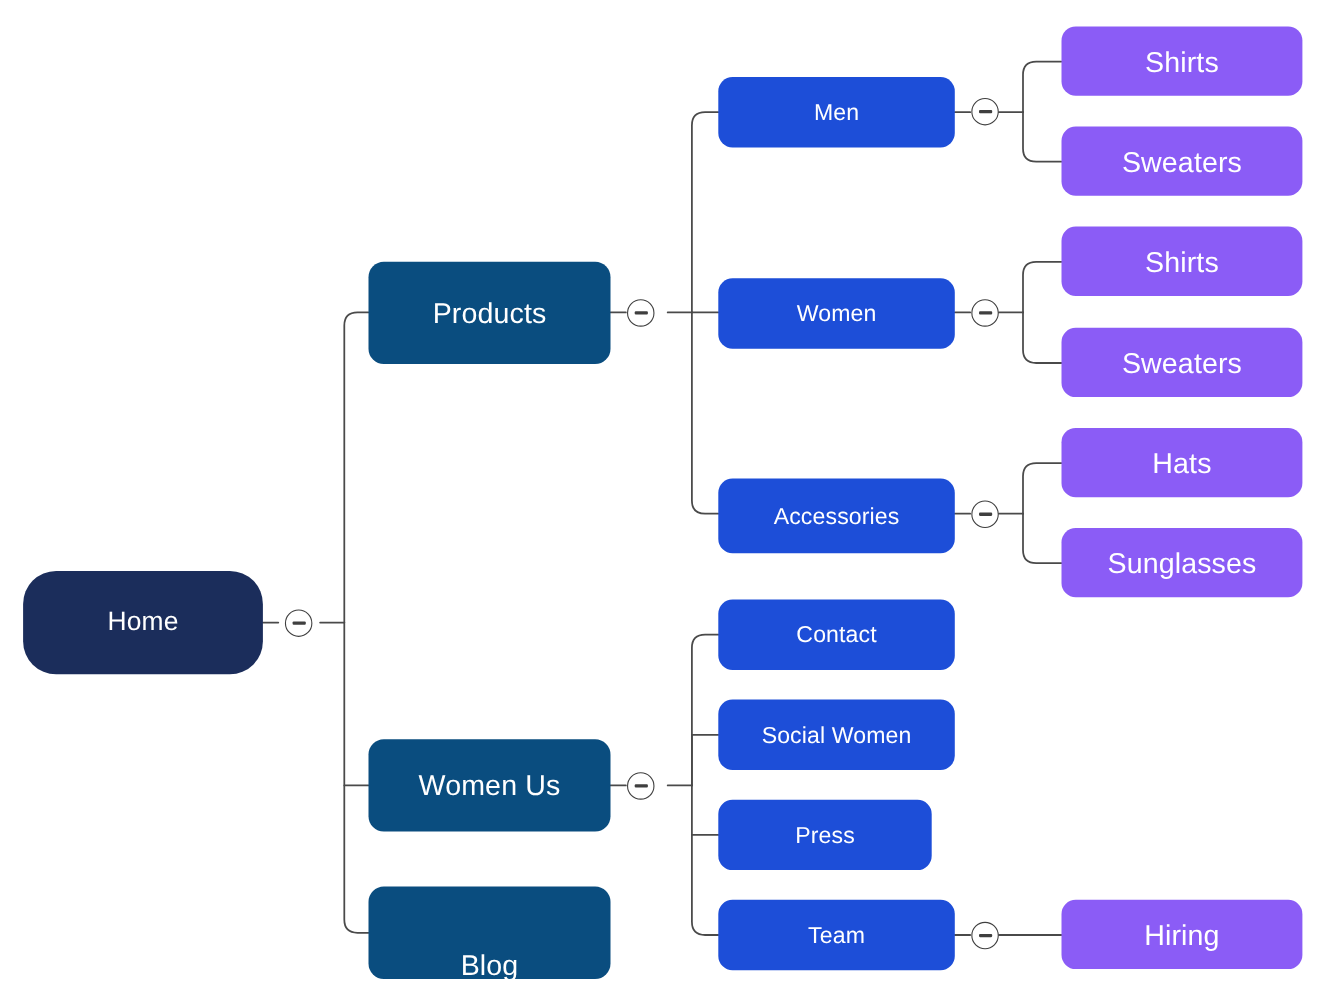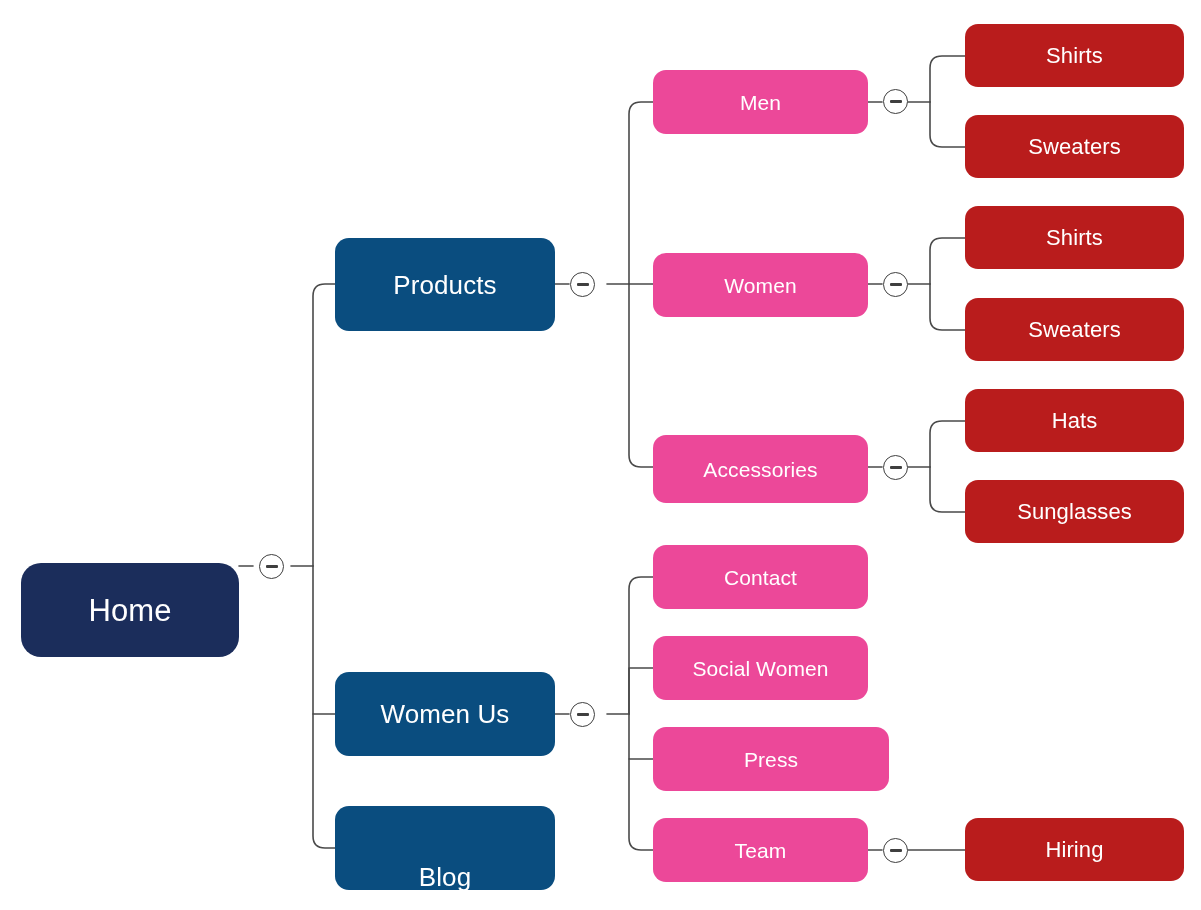--- a/index.html
+++ b/index.html
@@ -10,24 +10,24 @@
     position:absolute;
     display:flex;align-items:center;justify-content:center;
     box-sizing:border-box;
     color:#ffffff;
     text-align:center;
     white-space:nowrap;
     letter-spacing:.1px;
     -webkit-font-smoothing:antialiased;
   }
   .node .lbl{display:block;line-height:1;}
-  .lvl0{background:#1b2d5b;border-radius:20px;font-size:31px;margin-top:44px;}
+  .lvl0{background:#1b2d5b;border-radius:30px;font-size:24px;}
   .lvl1{background:#0a4d7f;border-radius:14px;font-size:26px;}
-  .lvl2{background:#ec4899;border-radius:13px;font-size:21px;}
-  .lvl3{background:#b91c1c;border-radius:13px;font-size:22px;}
+  .lvl2{background:#1d4ed8;border-radius:13px;font-size:21px;}
+  .lvl3{background:#8b5cf6;border-radius:13px;font-size:26px;}
   .toggle{
     position:absolute;
     width:25px;height:25px;
     border-radius:50%;
     background:#ffffff;
     border:1.6px solid #3f3f3f;
     box-sizing:border-box;
     display:flex;align-items:center;justify-content:center;
     z-index:5;
   }
@@ -134,21 +134,21 @@
   </div>
 
   <div class="node lvl2" style="left:653px;top:545px;width:215px;height:64px;">
     <span class="lbl">Contact</span>
   </div>
 
   <div class="node lvl2" style="left:653px;top:636px;width:215px;height:64px;">
     <span class="lbl">Social Women</span>
   </div>
 
-  <div class="node lvl2" style="left:653px;top:727px;width:236px;height:64px;">
+  <div class="node lvl2" style="left:653px;top:727px;width:194px;height:64px;">
     <span class="lbl">Press</span>
   </div>
 
   <div class="node lvl2" style="left:653px;top:818px;width:215px;height:64px;">
     <span class="lbl">Team</span>
   </div>
   <div class="toggle" style="left:883px;top:838px;">
     <span class="minus"></span>
   </div>
 

